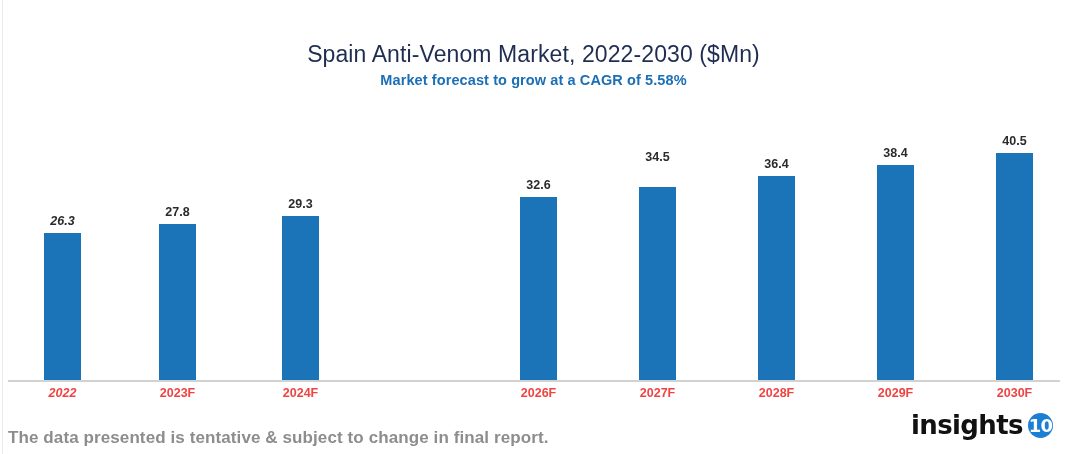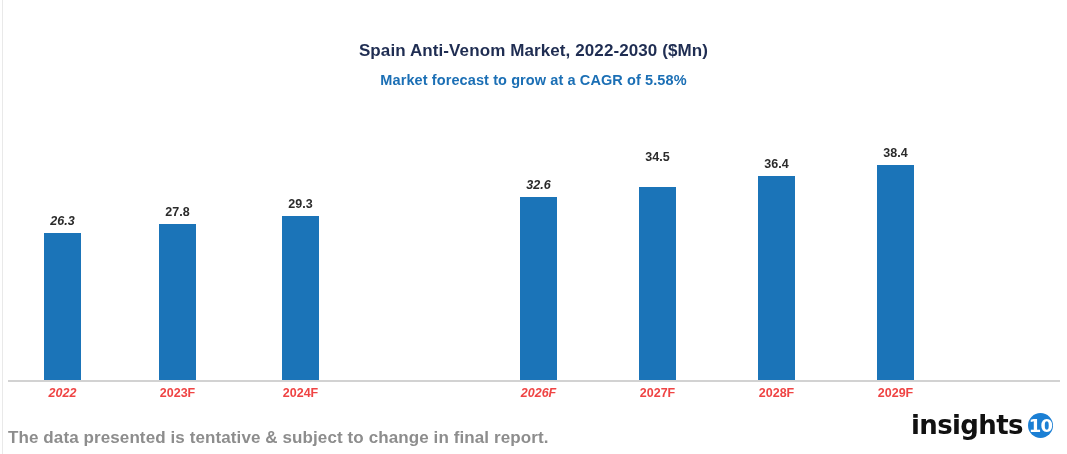--- a/index.html
+++ b/index.html
@@ -25,22 +25,22 @@
     width: 1px;
     height: 454px;
     background: #e9e9e9;
   }
   .title {
     position: absolute;
     left: 0;
     right: 0;
     top: 41px;
     text-align: center;
-    font-size: 17px;
-    font-weight: bold;
+    font-size: 23px;
+    font-weight: normal;
     color: #1f2d52;
     letter-spacing: 0.1px;
   }
   .subtitle {
     position: absolute;
     left: 0;
     right: 0;
     top: 72px;
     text-align: center;
     font-size: 14.5px;
@@ -155,40 +155,45 @@
       <div class="bar-wrap" style="left: 159px; height: 454px;">
         <div class="bar" style="height: 155.68px; bottom: 74px; background: rgb(27, 116, 184);"></div>
         <div class="bar-label" style="bottom: 234.68px;">27.8</div>
         <div class="cat-label">2023F</div>
       </div>
       <div class="bar-wrap" style="left: 282px; height: 454px;">
         <div class="bar" style="height: 164.08px; bottom: 74px; background: rgb(27, 116, 184);"></div>
         <div class="bar-label" style="bottom: 243.08px;">29.3</div>
         <div class="cat-label">2024F</div>
       </div>
-      <div class="bar-wrap" style="left: 520px; height: 454px; font-style: italic;">
+      <div class="bar-wrap" style="left: 520px; height: 454px;">
         <div class="bar" style="height: 182.56px; bottom: 74px; background: rgb(27, 116, 184);"></div>
         <div class="bar-label" style="bottom: 261.56px;">32.6</div>
         <div class="cat-label">2026F</div>
       </div>
       <div class="bar-wrap" style="left: 639px; height: 454px;">
         <div class="bar" style="height: 193.2px; bottom: 74px; background: rgb(27, 116, 184);"></div>
         <div class="bar-label" style="bottom: 290px;">34.5</div>
         <div class="cat-label">2027F</div>
       </div>
       <div class="bar-wrap" style="left: 758px; height: 454px;">
         <div class="bar" style="height: 203.84px; bottom: 74px; background: rgb(27, 116, 184);"></div>
         <div class="bar-label" style="bottom: 282.84px;">36.4</div>
         <div class="cat-label">2028F</div>
       </div>
       <div class="bar-wrap" style="left: 877px; height: 454px;">
         <div class="bar" style="height: 215.04px; bottom: 74px; background: rgb(27, 116, 184);"></div>
         <div class="bar-label" style="bottom: 294.04px;">38.4</div>
         <div class="cat-label">2029F</div>
       </div>
+      <div class="bar-wrap" style="left: 996px; height: 454px;">
+        <div class="bar" style="height: 226.8px; bottom: 74px; background: rgb(27, 116, 184);"></div>
+        <div class="bar-label" style="bottom: 305.8px;">40.5</div>
+        <div class="cat-label">2030F</div>
+      </div>
     </div>
 
   <div class="footnote">The data presented is tentative &amp; subject to change in final report.</div>
 
   <div class="logo">
     <span class="logo-text">insights</span>
     <span class="logo-badge">10</span>
   </div>
 
 </div>

